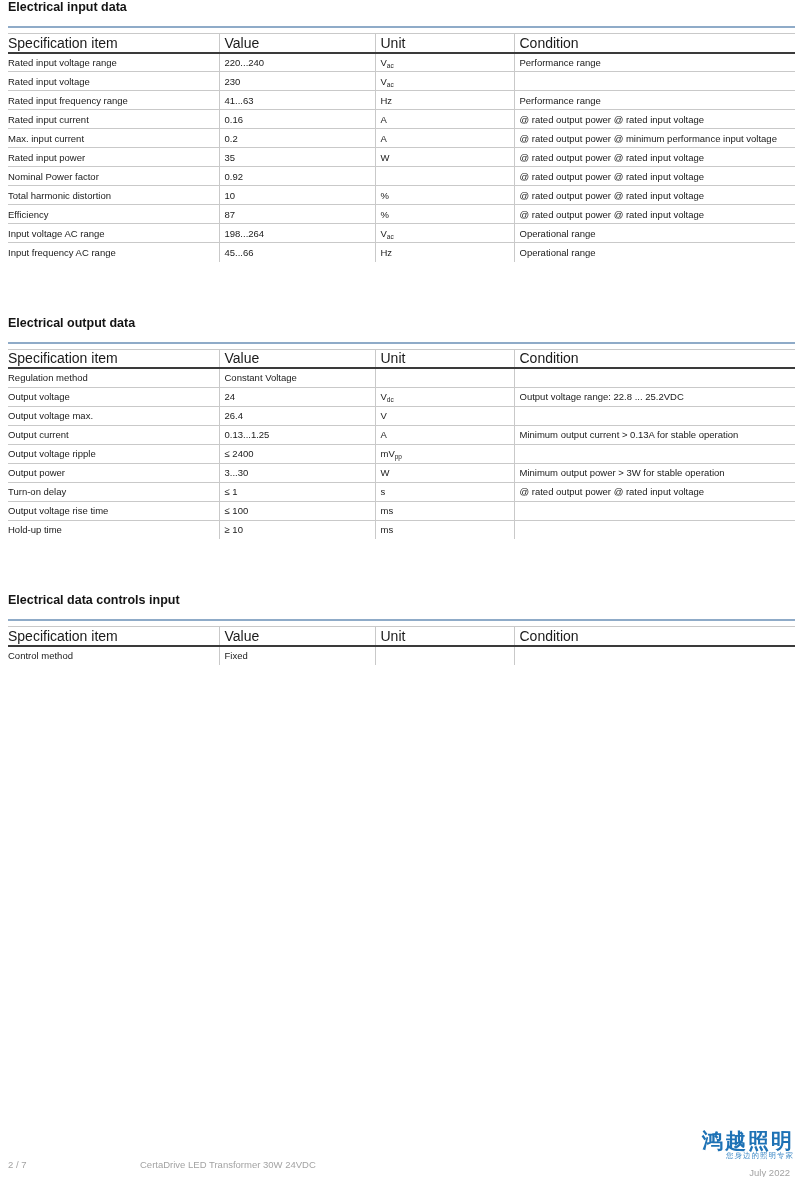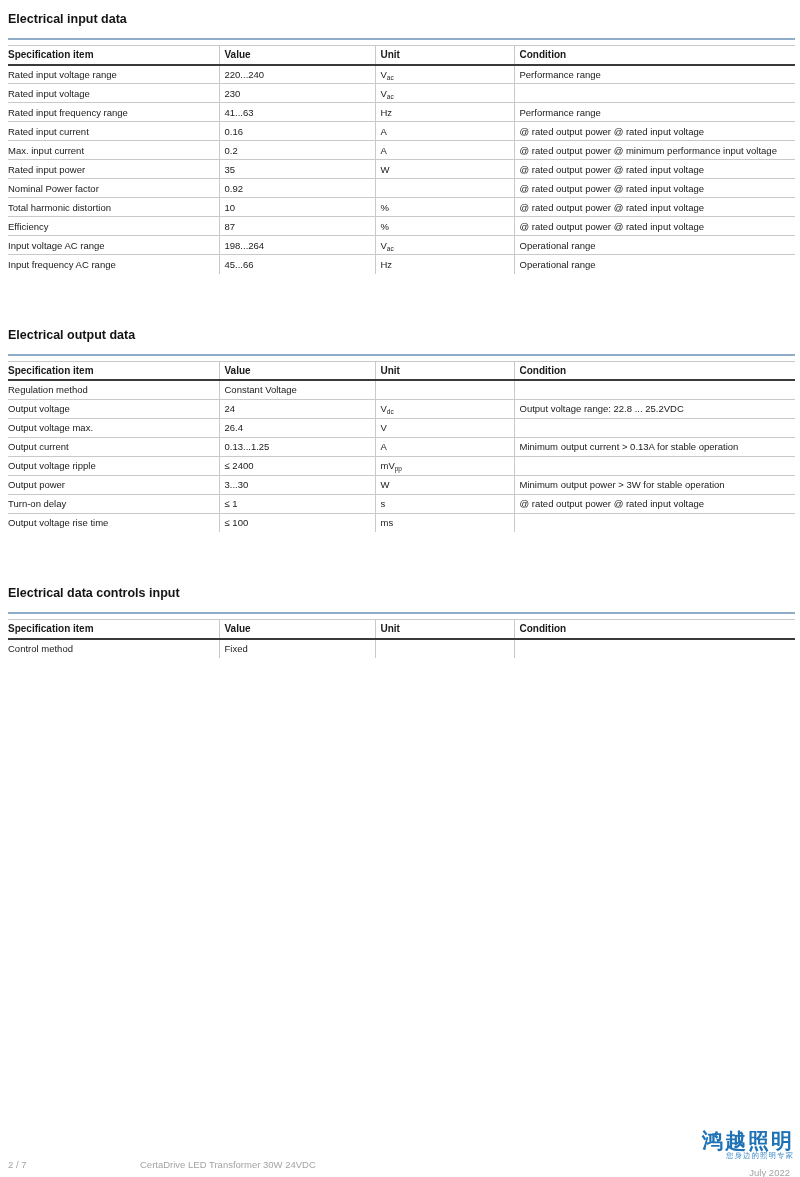--- a/index.html
+++ b/index.html
@@ -20,21 +20,21 @@
   .page{
     position:relative;
     width:800px;
     height:1177px;
     background:#fff;
     overflow:hidden;
   }
   main{
     display:block;
     padding-left:8px;
-    padding-top:12px;
+    padding-top:0;
   }
   .spec-section{width:787px;}
   .spec-section + .spec-section{margin-top:54px;}
   .section-title{
     font-size:12.5px;
     font-weight:700;
     color:#141414;
     line-height:15px;
   }
   .section-rule{
@@ -42,22 +42,22 @@
     background:var(--rule);
     margin-top:11px;
   }
   table.spec-table{
     width:787px;
     border-collapse:collapse;
     table-layout:fixed;
     margin-top:5px;
   }
   .spec-table th{
-    font-size:10px;
-    font-weight:700;
+    font-size:14px;
+    font-weight:400;
     text-align:left;
     height:19px;
     padding:0 5px;
     border-top:1px solid var(--grid);
     border-bottom:2px solid var(--head-border);
     vertical-align:middle;
     white-space:nowrap;
     overflow:hidden;
   }
   .spec-table td{
@@ -260,20 +260,26 @@
               <td class="col1">≤ 1</td>
               <td class="col2"><span>s</span><span class="unit-sub"></span></td>
               <td class="col3">@ rated output power @ rated input voltage</td>
             </tr>
             <tr>
               <td class="col0">Output voltage rise time</td>
               <td class="col1">≤ 100</td>
               <td class="col2"><span>ms</span><span class="unit-sub"></span></td>
               <td class="col3"></td>
             </tr>
+            <tr>
+              <td class="col0">Hold-up time</td>
+              <td class="col1">≥ 10</td>
+              <td class="col2"><span>ms</span><span class="unit-sub"></span></td>
+              <td class="col3"></td>
+            </tr>
           </tbody>
       </table>
     </section>
 
     <section class="spec-section">
       <h2 class="section-title">Electrical data controls input</h2>
       <div class="section-rule"></div>
       <table class="spec-table">
         <thead>
           <tr>

